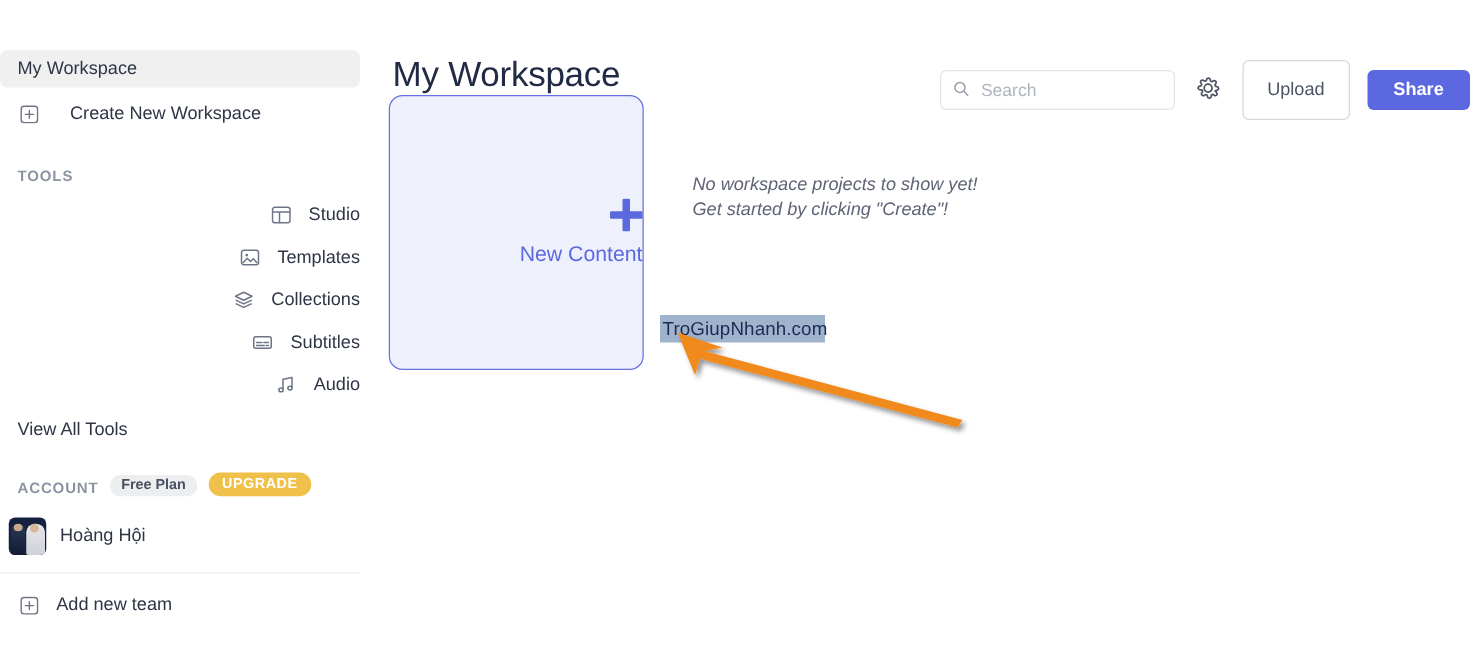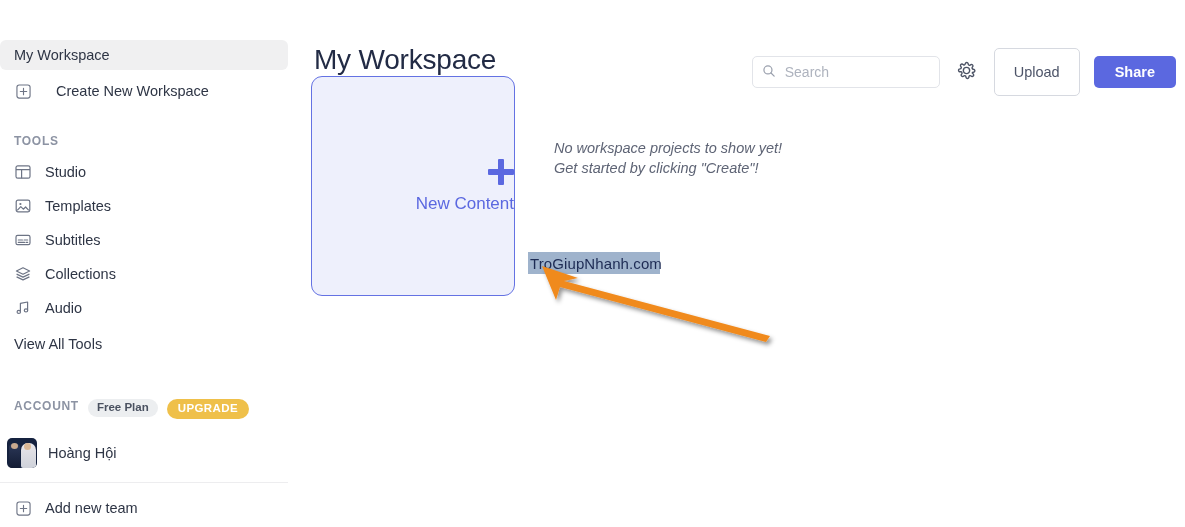--- a/index.html
+++ b/index.html
@@ -26,27 +26,27 @@
     padding-left: 14px; gap: 13px; color: #2e3545; font-size: 14.5px;
     border-radius: 6px; margin: 0 12px 0 0; cursor: pointer;
   }
   .row.selected { background: #f0f0f1; }
   .row .label { line-height: 1; white-space: nowrap; }
   .row .icon { width: 18px; height: 18px; display: inline-flex;
     align-items: center; justify-content: center; flex: 0 0 18px; }
 
   .ws-item { height: 30px; }
   .tools-label { margin-top: 28px; margin-bottom: 7px; }
-  .tool-row { height: 34px; }
+  .tool-row { height: 34px; justify-content: flex-end; }
   .viewall { height: 30px; margin-top: 4px; font-size: 14.5px; color: #2e3545;
     padding-left: 14px; display:flex; align-items:center; cursor:pointer; }
 
   
   .account-head {
-    margin-top: 40px; display: flex; align-items: flex-start;
+    margin-top: 16px; display: flex; align-items: flex-end;
     gap: 9px; padding-left: 14px; height: 22px;
   }
   .badge-free {
     background: #eceef0; color: #4a5160; font-size: 11.5px; font-weight: 700;
     border-radius: 10px; padding: 3px 9px; line-height: 1;
   }
   .badge-upgrade {
     background: #efc04a; color: #ffffff; font-size: 11.5px; font-weight: 700;
     letter-spacing: 0.4px; border-radius: 11px; padding: 4px 11px; line-height: 1;
   }
@@ -167,36 +167,36 @@
           <circle cx="5.4" cy="6" r="1.1" fill="#6d7485"></circle>
           <path d="M2.2 12.4l3.6-3.8 2.5 2.6 2.3-2.2 3.2 3.4" fill="none" stroke="#6d7485" stroke-width="1.2" stroke-linejoin="round"></path>
         </svg>
       </span>
       <span class="label">Templates</span>
     </div>
 
     <div class="row tool-row">
       <span class="icon">
         <svg width="16" height="16" viewBox="0 0 16 16">
-          <rect x="1" y="3.4" width="14" height="9.2" rx="1.6" fill="none" stroke="#6d7485" stroke-width="1.2"></rect>
-          <path d="M3.3 8h4.2M9 8h3.7M3.3 10.4h6.2M11 10.4h1.7" stroke="#6d7485" stroke-width="1.1" stroke-linecap="round"></path>
-        </svg>
-      </span>
-      <span class="label">Subtitles</span>
-    </div>
-
-    <div class="row tool-row">
-      <span class="icon">
-        <svg width="16" height="16" viewBox="0 0 16 16">
           <path d="M8 1.8L14.6 5 8 8.2 1.4 5z" fill="none" stroke="#6d7485" stroke-width="1.2" stroke-linejoin="round"></path>
           <path d="M1.6 8.1L8 11.1l6.4-3" fill="none" stroke="#6d7485" stroke-width="1.2" stroke-linejoin="round"></path>
           <path d="M1.6 10.9L8 13.9l6.4-3" fill="none" stroke="#6d7485" stroke-width="1.2" stroke-linejoin="round"></path>
         </svg>
       </span>
       <span class="label">Collections</span>
+    </div>
+
+    <div class="row tool-row">
+      <span class="icon">
+        <svg width="16" height="16" viewBox="0 0 16 16">
+          <rect x="1" y="3.4" width="14" height="9.2" rx="1.6" fill="none" stroke="#6d7485" stroke-width="1.2"></rect>
+          <path d="M3.3 8h4.2M9 8h3.7M3.3 10.4h6.2M11 10.4h1.7" stroke="#6d7485" stroke-width="1.1" stroke-linecap="round"></path>
+        </svg>
+      </span>
+      <span class="label">Subtitles</span>
     </div>
 
     <div class="row tool-row">
       <span class="icon">
         <svg width="16" height="16" viewBox="0 0 16 16">
           <path d="M5.4 11.6V3.4l7.2-1.4v8.2" fill="none" stroke="#6d7485" stroke-width="1.2" stroke-linejoin="round"></path>
           <ellipse cx="3.8" cy="11.9" rx="1.7" ry="1.5" fill="none" stroke="#6d7485" stroke-width="1.2"></ellipse>
           <ellipse cx="11" cy="10.4" rx="1.7" ry="1.5" fill="none" stroke="#6d7485" stroke-width="1.2"></ellipse>
         </svg>
       </span>

